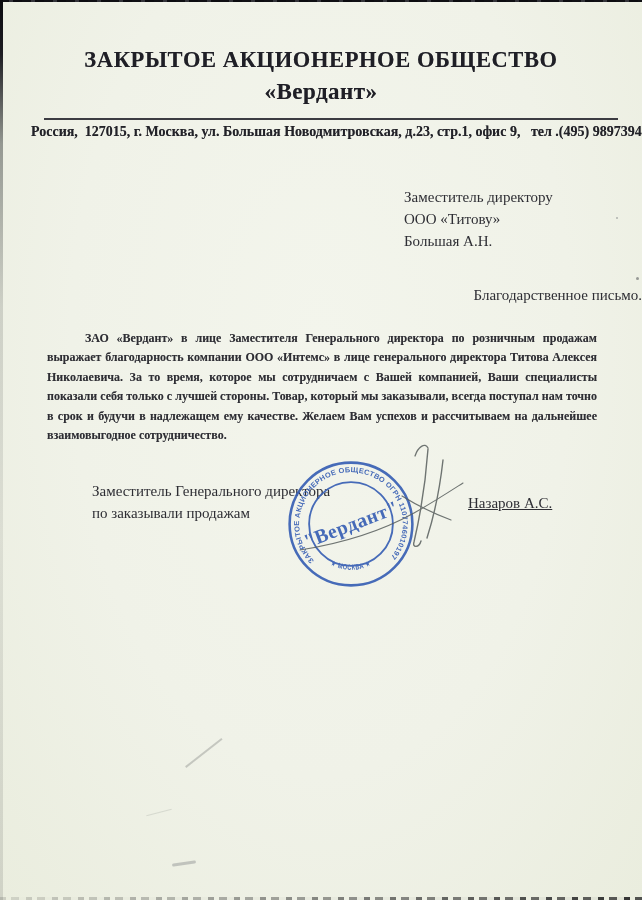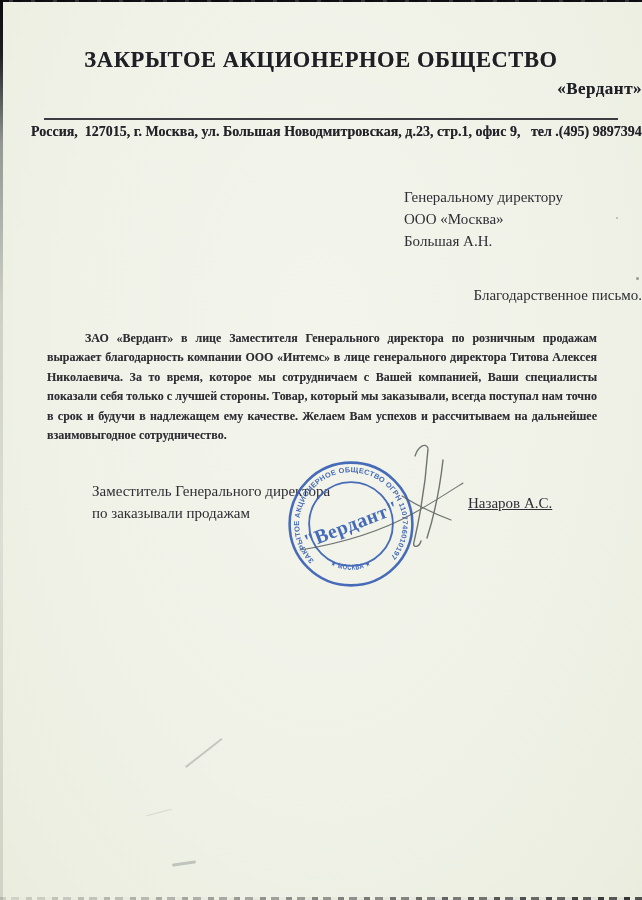--- a/index.html
+++ b/index.html
@@ -15,21 +15,21 @@
   .abs{position:absolute;}
   
   .org-type{
     top:47px;left:0;width:100%;
     text-align:center;font-weight:bold;font-size:22.5px;
     letter-spacing:.6px;color:#1f1f26;
     text-shadow:0 0 .5px rgba(35,35,45,.55);
   }
   .org-name{
     top:79px;left:0;width:100%;
-    text-align:right;font-weight:bold;font-size:17px;
+    text-align:center;font-weight:bold;font-size:23px;
     letter-spacing:.5px;color:#1f1f26;
     text-shadow:0 0 .5px rgba(35,35,45,.55);
   }
   .head-rule{top:118px;left:44px;width:574px;height:2px;background:#3c3c42;}
   .head-address{
     top:124px;left:31px;width:580px;
     text-align:center;font-weight:bold;font-size:14px;
     white-space:pre;color:#222228;
     text-shadow:0 0 .4px rgba(35,35,45,.5);
   }
@@ -77,22 +77,22 @@
 <body>
 
 <div class="page">
 
   <div class="abs org-type">ЗАКРЫТОЕ АКЦИОНЕРНОЕ ОБЩЕСТВО</div>
   <div class="abs org-name">«Вердант»</div>
   <div class="abs head-rule"></div>
   <div class="abs head-address">Россия,  127015, г. Москва, ул. Большая Новодмитровская, д.23, стр.1, офис 9,   тел .(495) 9897394</div>
 
   <div class="abs recipient">
-    <div>Генеральному директору</div>
-    <div>ООО «Москва»</div>
+    <div>Заместитель директору</div>
+    <div>ООО «Титову»</div>
     <div>Большая А.Н.</div>
   </div>
 
   <div class="abs letter-title">Благодарственное письмо.</div>
   <div class="abs letter-body">ЗАО «Вердант» в лице Заместителя Генерального директора по розничным продажам выражает благодарность компании ООО «Интемс» в лице генерального директора Титова Алексея Николаевича. За то время, которое мы сотрудничаем с Вашей компанией, Ваши специалисты показали себя только с лучшей стороны. Товар, который мы заказывали, всегда поступал нам точно в срок и будучи в надлежащем ему качестве. Желаем Вам успехов и рассчитываем на дальнейшее взаимовыгодное сотрудничество.</div>
 
   <div class="abs signer-position">
     <div>Заместитель Генерального директора</div>
     <div>по заказывали продажам</div>
   </div>

